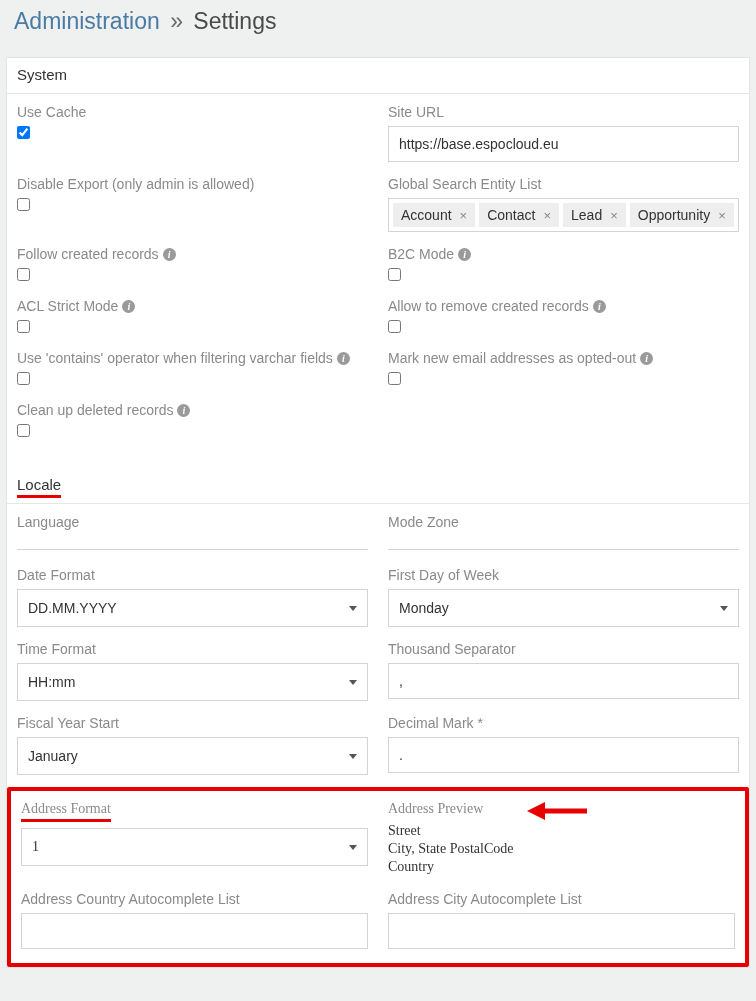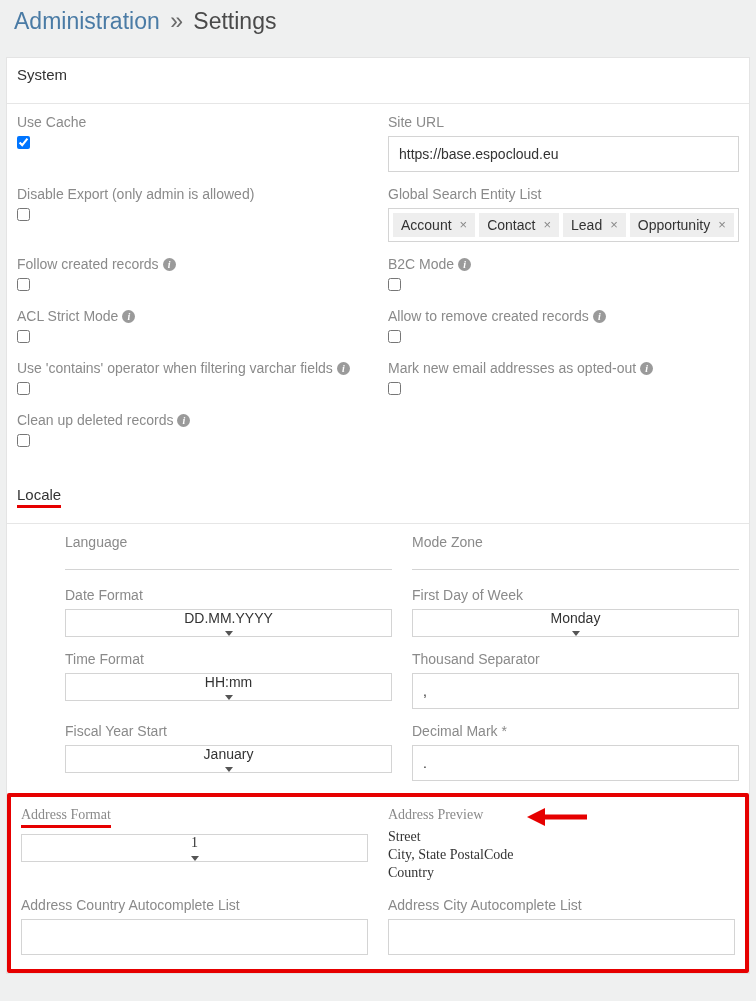--- a/index.html
+++ b/index.html
@@ -19,21 +19,21 @@
   .page-header a { color: #4a7ba5; text-decoration: none; }
   .page-header .sep { color: #6a6a6a; margin: 0 4px; }
   .panel {
     background: #fff;
     margin: 0 6px;
     border: 1px solid #e4e4e4;
   }
   .section-title {
     font-size: 15px;
     color: #333;
-    padding: 8px 10px 20px 10px;
+    padding: 8px 10px 10px 10px;
     border-bottom: 1px solid #e6e6e6;
   }
   .section-body {
     padding: 10px 10px 14px 10px;
   }
   .row {
     display: flex;
     gap: 20px;
     margin-bottom: 14px;
   }
@@ -63,30 +63,29 @@
     width: 100%;
     height: 34px;
     border: 1px solid #d4d4d4;
     padding: 17px 10px;
     font-size: 14px;
     color: #333;
     background: #fff;
   }
   .select {
     width: 100%;
-    height: 28px;
+    height: 38px;
     border: 1px solid #d4d4d4;
     padding: 0 10px;
     font-size: 14px;
     background: #fff;
     display: flex;
     align-items: center;
     justify-content: space-between;
     cursor: pointer;
-    flex-direction: column;
   }
   .select .caret {
     width: 0; height: 0;
     border-left: 4px solid transparent;
     border-right: 4px solid transparent;
     border-top: 5px solid #555;
   }
   input[type=checkbox] { margin: 0; }
   .tag-container {
     border: 1px solid #d4d4d4;
@@ -94,21 +93,21 @@
     display: flex;
     flex-wrap: wrap;
     gap: 4px;
     align-items: center;
   }
   .tag {
     background: #eee;
     padding: 4px 8px;
     font-size: 14px;
     display: inline-flex;
-    align-items: flex-start;
+    align-items: flex-end;
     gap: 8px;
   }
   .tag .x { color: #888; cursor: pointer; font-size: 13px; }
   .thin-underline {
     display: inline-block;
     padding-bottom: 2px;
     border-bottom: 1px solid #d4d4d4;
     width: 100%;
     height: 14px;
   }
@@ -244,21 +243,21 @@
         <input type="checkbox" style="">
       </div>
       <div class="col"></div>
     </div>
 
   </div>
 
   <div class="section-title">
     <span class="underline-red">Locale</span>
   </div>
-  <div class="section-body" style="padding-bottom:0;margin-left:48px;">
+  <div class="section-body" style="padding-bottom:0;">
 
     <div class="row">
       <div class="col">
         <div class="field-label">Language</div>
         <div class="thin-underline"></div>
       </div>
       <div class="col">
         <div class="field-label">Mode Zone</div>
         <div class="thin-underline"></div>
       </div>

